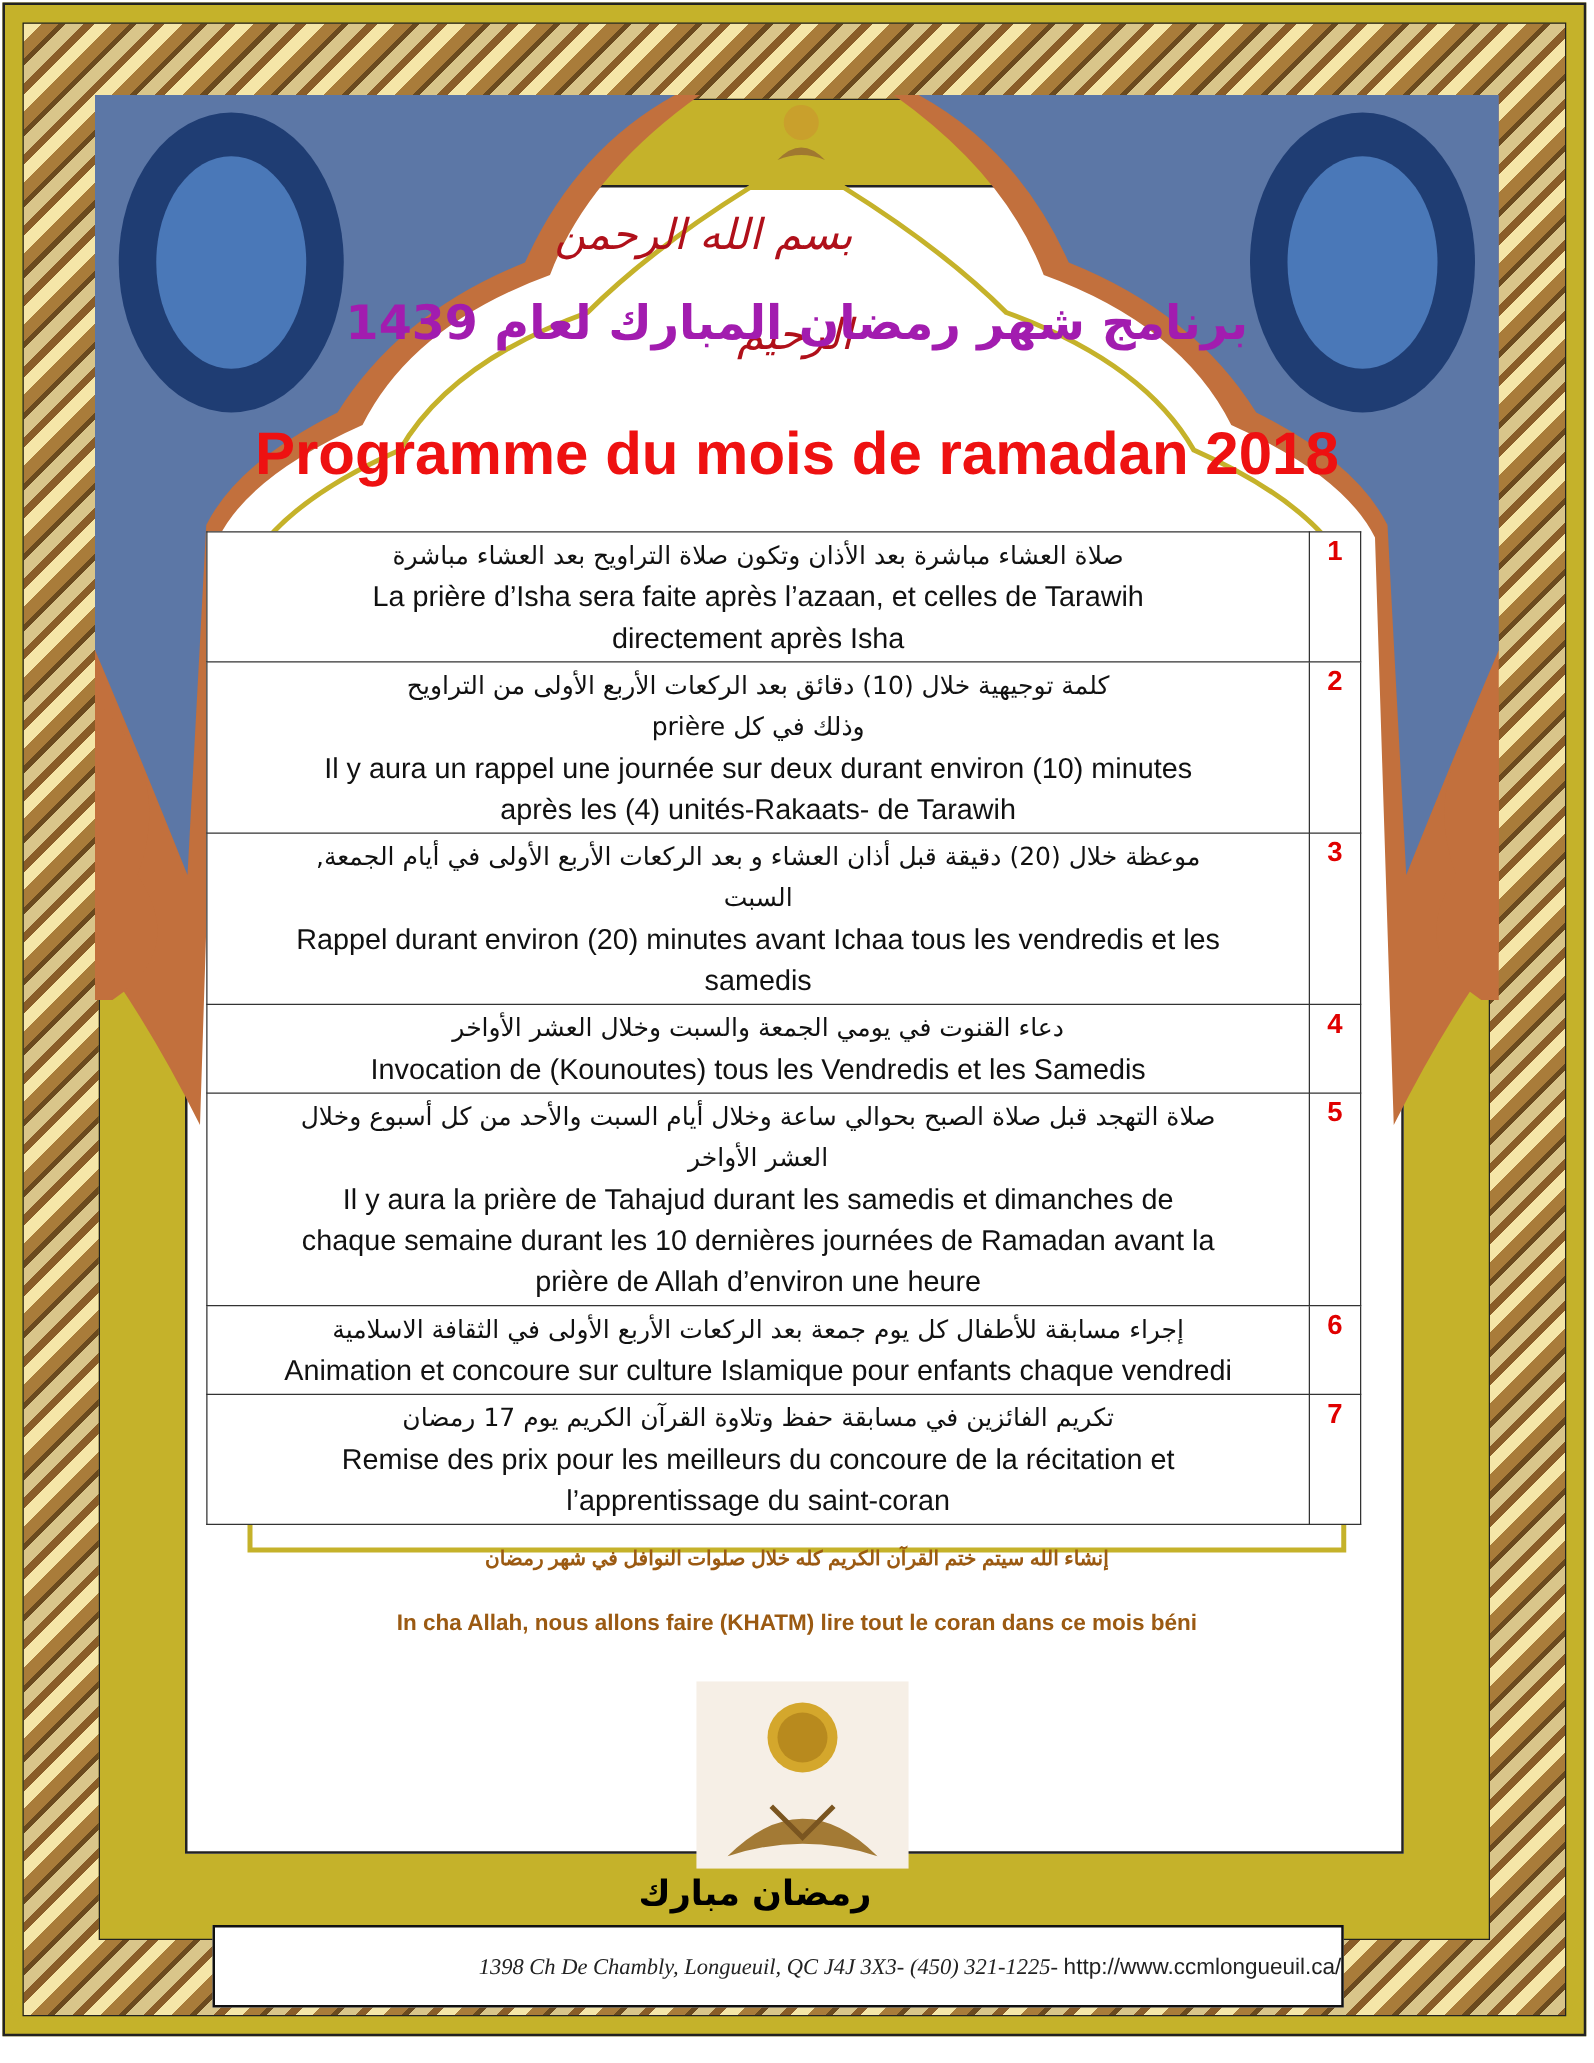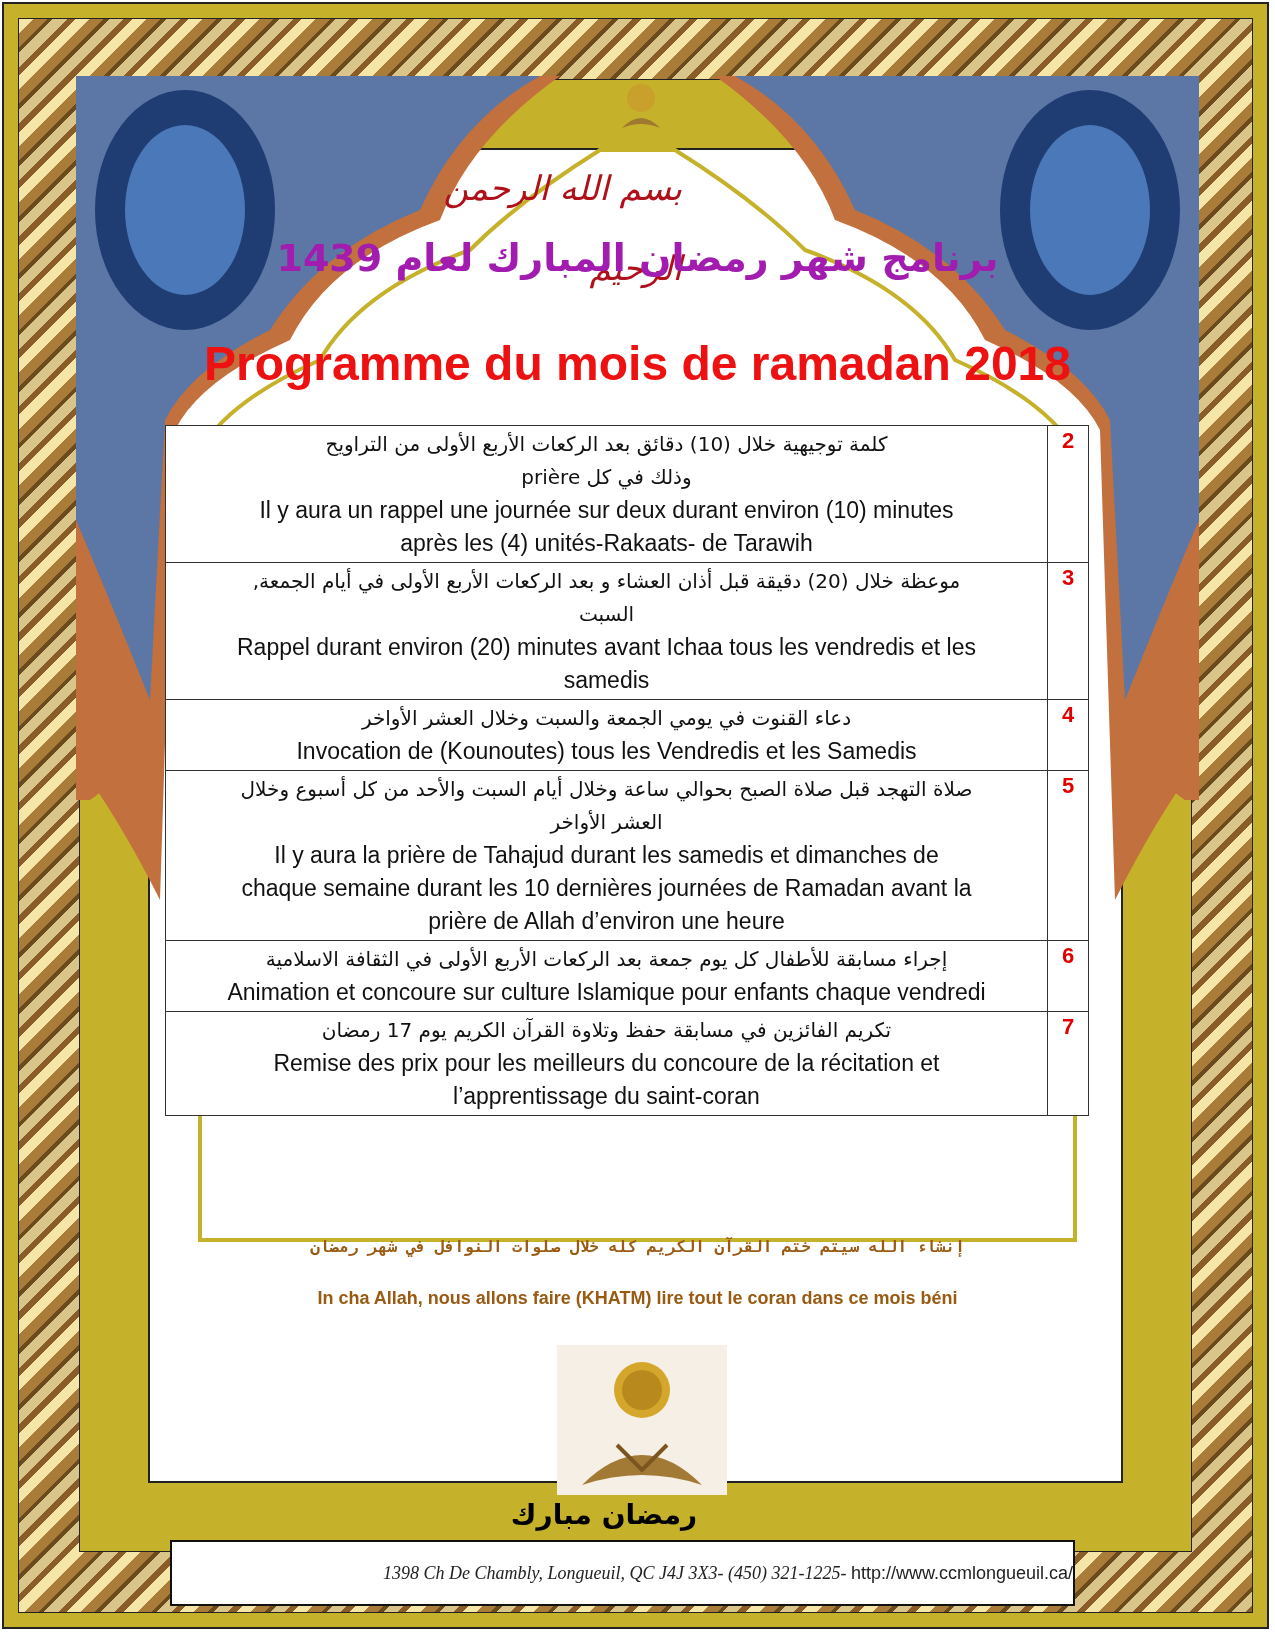--- a/index.html
+++ b/index.html
@@ -14,21 +14,21 @@
   .header-img{position:absolute;left:612px;top:78px;width:58px;height:58px;}
   .basmala{position:absolute;left:442px;top:148px;width:240px;height:80px;color:#b0101a;font-family:"DejaVu Serif",serif;font-size:34px;font-style:italic;text-align:right;line-height:80px;direction:rtl;}
   .title-ar{position:absolute;left:0;width:1275px;top:236px;text-align:center;color:#a21caf;font-weight:bold;font-size:38px;direction:rtl;font-family:"DejaVu Sans",sans-serif;}
   .title-fr{position:absolute;left:0;width:1275px;top:336px;text-align:center;color:#ee1111;font-weight:bold;font-size:48px;font-family:"Liberation Sans",sans-serif;}
   table.prog{position:absolute;left:165px;top:425px;width:924px;border-collapse:collapse;background:#fff;}
   table.prog td{border:1.5px solid #333;vertical-align:top;padding:2px 6px;}
   td.desc{text-align:center;font-size:22px;line-height:33px;color:#111;}
   td.desc .ar{direction:rtl;display:block;font-family:"DejaVu Sans",sans-serif;font-size:20px;line-height:33px;}
   td.desc .fr{display:block;font-family:"Liberation Sans",sans-serif;font-size:23px;}
   td.num{width:28px;text-align:center;color:#e00000;font-weight:bold;font-size:22px;padding-top:6px;}
-  .note-ar{position:absolute;left:0;width:1275px;top:1237px;text-align:center;color:#9b5a12;font-weight:bold;font-size:16px;direction:rtl;font-family:Liberation Mono, monospace;}
+  .note-ar{position:absolute;left:0;width:1275px;top:1237px;text-align:center;color:#9b5a12;font-weight:bold;font-size:16px;direction:rtl;font-family:Liberation Sans, sans-serif;}
   .note-fr{position:absolute;left:0;width:1275px;top:1288px;text-align:center;color:#9b5a12;font-weight:bold;font-size:18px;font-family:"Liberation Sans",sans-serif;}
   .quran-img{position:absolute;left:557px;top:1345px;width:170px;height:150px;}
   .ramadan-mubarak{position:absolute;left:0;width:1208px;top:1498px;text-align:center;font-weight:bold;font-size:28px;color:#000;direction:rtl;font-family:"DejaVu Sans",sans-serif;}
   .address-box{position:absolute;left:170px;top:1540px;width:905px;height:66px;box-sizing:border-box;border:2px solid #111;background:#fff;text-align:right;line-height:62px;font-size:18px;color:#222;}
   .address-box .addr{font-family:"Liberation Serif",serif;font-style:italic;}
   .address-box .url{font-family:"Liberation Sans",sans-serif;}
 </style>
 </head>
 <body>
 
@@ -64,20 +64,28 @@
     <path d="M10 50 Q29 30 48 50 Q29 42 10 50 Z" fill="#a07830"></path>
   </svg>
 </div>
 
 <div class="basmala">بسم الله الرحمن الرحيم</div>
 <div class="title-ar">برنامج شهر رمضان المبارك لعام 1439</div>
 <div class="title-fr">Programme du mois de ramadan 2018</div>
 
 <table class="prog">
   <tbody id="prog-body">
+      <tr>
+        <td class="desc">
+          <span class="ar">صلاة العشاء مباشرة بعد الأذان وتكون صلاة التراويح بعد العشاء مباشرة</span>
+          <span class="fr">La prière d’Isha sera faite après l’azaan, et celles de Tarawih</span>
+          <span class="fr">directement après Isha</span>
+        </td>
+        <td class="num">1</td>
+      </tr>
       <tr>
         <td class="desc">
           <span class="ar">كلمة توجيهية خلال (10) دقائق بعد الركعات الأربع الأولى من التراويح</span>
           <span class="ar">وذلك في كل prière</span>
           <span class="fr">Il y aura un rappel une journée sur deux durant environ (10) minutes</span>
           <span class="fr">après les (4) unités-Rakaats- de Tarawih</span>
         </td>
         <td class="num">2</td>
       </tr>
       <tr>

